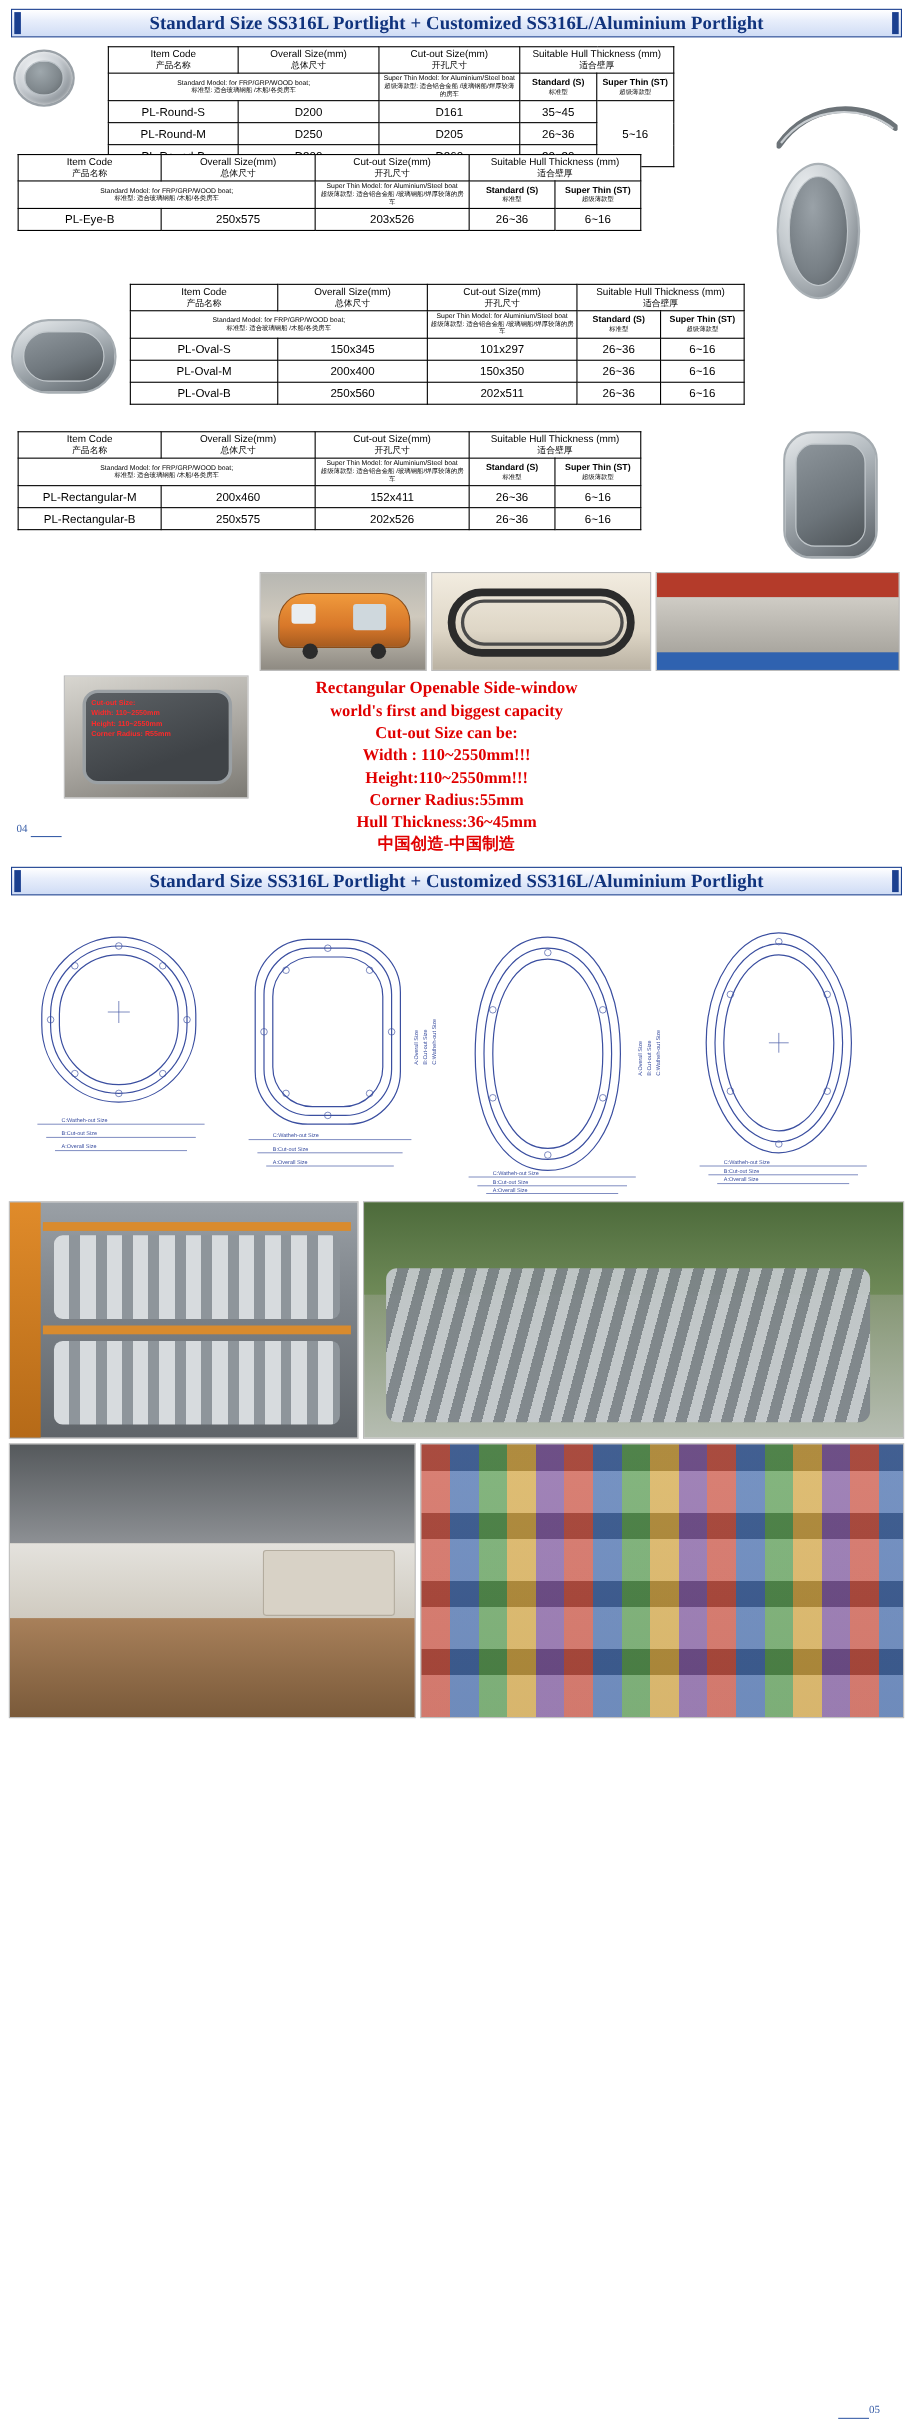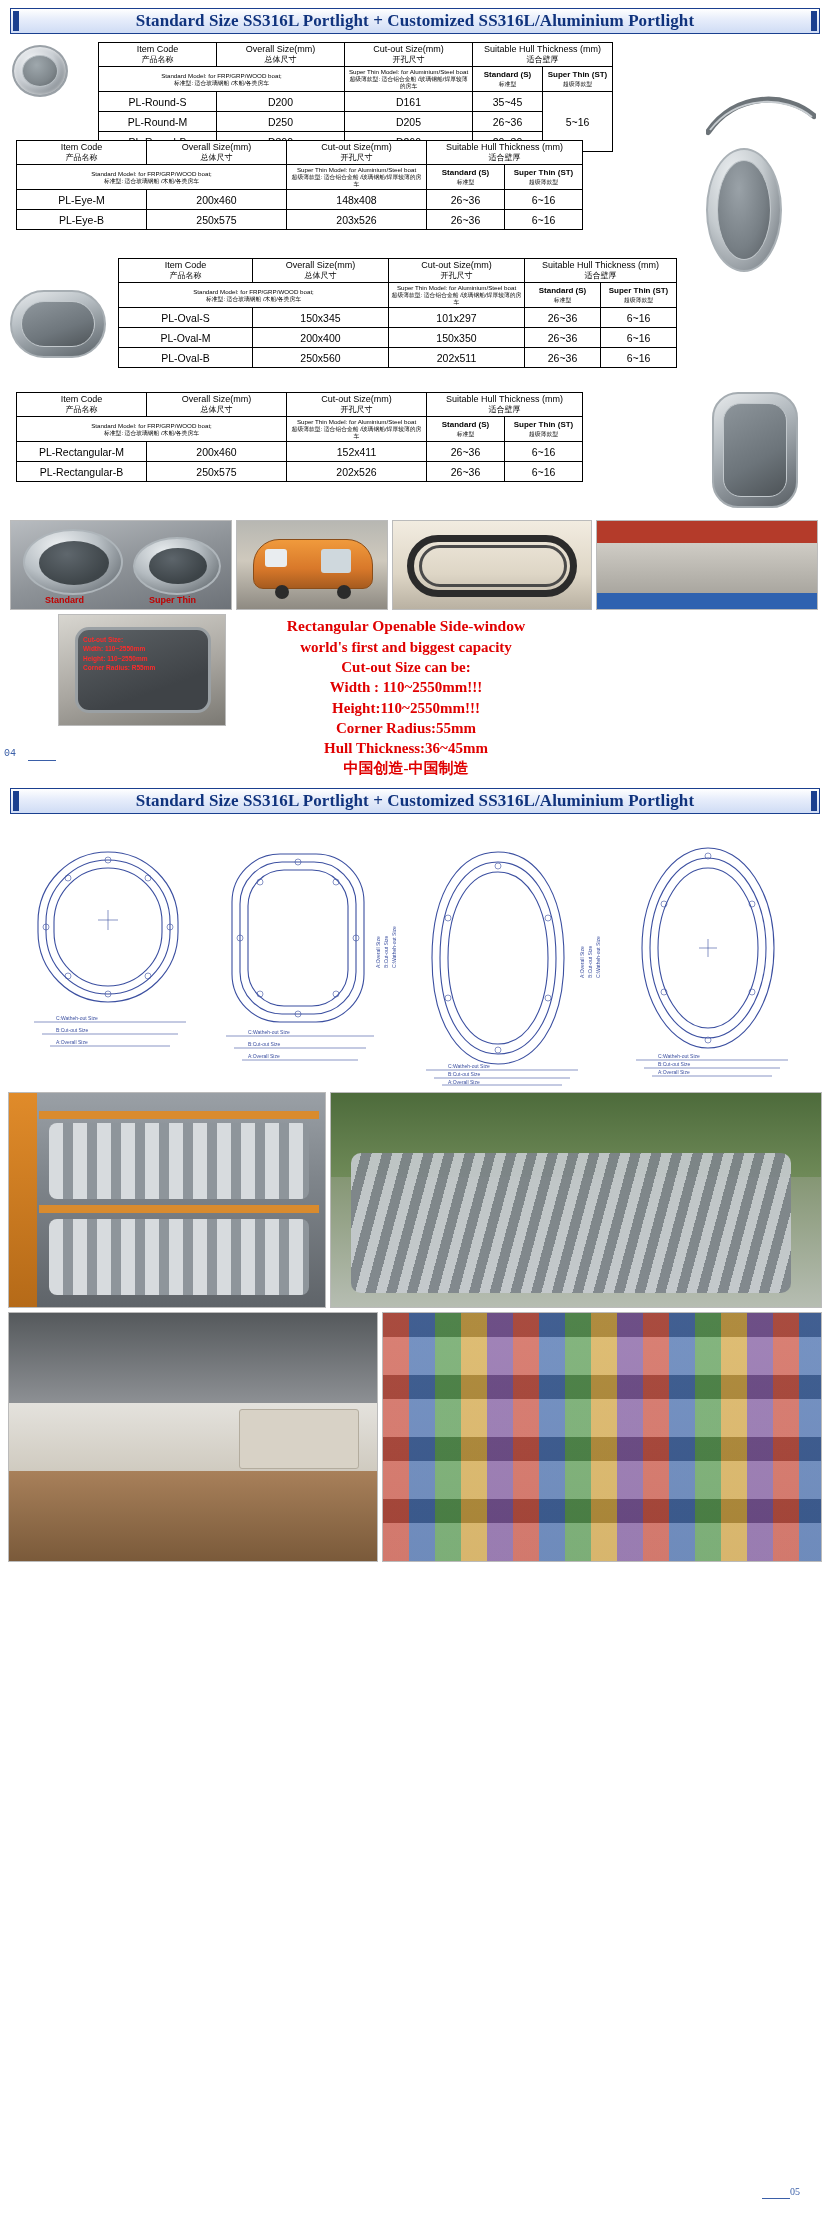--- a/index.html
+++ b/index.html
@@ -333,27 +333,20 @@
         <td style="width:78px;">
           <span style="font-size:8px;font-weight:bold;">Standard (S)</span><br>
           <span class="cn">标准型</span>
         </td>
         <td style="width:78px;">
           <span style="font-size:8px;font-weight:bold;">Super Thin (ST)</span><br>
           <span class="cn">超级薄款型</span>
         </td>
       </tr>
       <tr class="data-row">
-        <td class="code">PL-Eye-M</td>
-        <td>200x460</td>
-        <td>148x408</td>
-        <td>26~36</td>
-        <td>6~16</td>
-      </tr>
-      <tr class="data-row">
         <td class="code">PL-Eye-B</td>
         <td>250x575</td>
         <td>203x526</td>
         <td>26~36</td>
         <td>6~16</td>
       </tr>
     </tbody>
       </table>
   </div>
 
@@ -483,28 +476,20 @@
         <td>6~16</td>
       </tr>
     </tbody>
       </table>
   </div>
 
   <div class="prod-img" style="left:712px; top:392px;">
     <div class="ring-rect"></div>
   </div>
 
-  <div class="photo ph-grey" style="left:10px; top:520px; width:222px; height:90px;">
-    <div style="position:absolute;left:12px;top:8px;width:100px;height:66px;border-radius:50%;background:radial-gradient(ellipse at 35% 25%,#eef1f3 0%,#b9c0c5 45%,#6f767c 85%);border:2px solid #aeb5ba;"></div>
-    <div style="position:absolute;left:28px;top:20px;width:70px;height:44px;border-radius:50%;background:radial-gradient(ellipse at 40% 30%,#5f676d 0%,#3e4549 70%);"></div>
-    <div style="position:absolute;left:122px;top:16px;width:88px;height:58px;border-radius:50%;background:radial-gradient(ellipse at 35% 25%,#e9edef 0%,#b4bbc0 45%,#6c7378 85%);border:2px solid #aeb5ba;"></div>
-    <div style="position:absolute;left:138px;top:27px;width:58px;height:36px;border-radius:50%;background:radial-gradient(ellipse at 40% 30%,#5d656b 0%,#3c4347 70%);"></div>
-    <span class="cap" style="left:34px;top:74px;">Standard</span>
-    <span class="cap" style="left:138px;top:74px;">Super Thin</span>
-  </div>
 
   <div class="photo ph-caravan" style="left:236px; top:520px; width:152px; height:90px;">
     <div style="position:absolute;left:16px;top:18px;width:120px;height:50px;border-radius:26px 26px 10px 10px;background:linear-gradient(180deg,#f09a3c 0%,#d8782a 60%,#a65b1f 100%);border:1px solid #8a4d19;"></div>
     <div style="position:absolute;left:28px;top:28px;width:22px;height:18px;background:#e9edf0;border-radius:3px;"></div>
     <div style="position:absolute;left:84px;top:28px;width:30px;height:24px;background:#cfd8dd;border-radius:3px;"></div>
     <div style="position:absolute;left:38px;top:64px;width:14px;height:14px;border-radius:50%;background:#2b2b2b;"></div>
     <div style="position:absolute;left:100px;top:64px;width:14px;height:14px;border-radius:50%;background:#2b2b2b;"></div>
   </div>
 
   <div class="photo ph-coil" style="left:392px; top:520px; width:200px; height:90px;">
@@ -532,21 +517,21 @@
     <div class="l1">Rectangular Openable Side-window</div>
     <div>world's first and biggest capacity</div>
     <div>Cut-out Size can be:</div>
     <div>Width : 110~2550mm!!!</div>
     <div>Height:110~2550mm!!!</div>
     <div>Corner Radius:55mm</div>
     <div>Hull Thickness:36~45mm</div>
     <div>中国创造-中国制造</div>
   </div>
 
-  <div class="pagenum" style="left:4px; top:748px;font-family:Liberation Mono, monospace;">04</div>
+  <div class="pagenum" style="left:15px; top:748px;">04</div>
   <div class="pagenum-rule" style="left:28px; top:760px; width:28px;"></div>
 
 </div>
 
 <div class="page page-2">
 
   <div class="banner" style="margin-top:10px;">
     <span class="banner-inner">Standard Size SS316L Portlight + Customized SS316L/Aluminium Portlight</span>
   </div>
 

